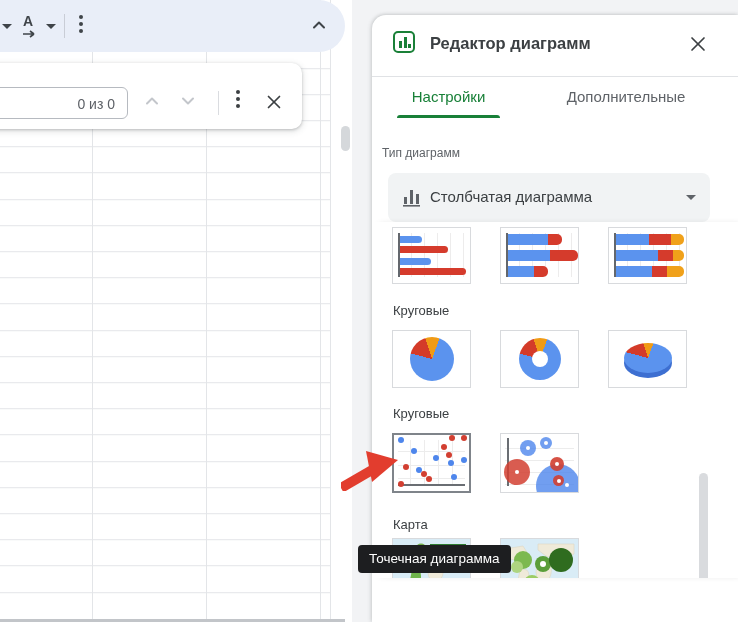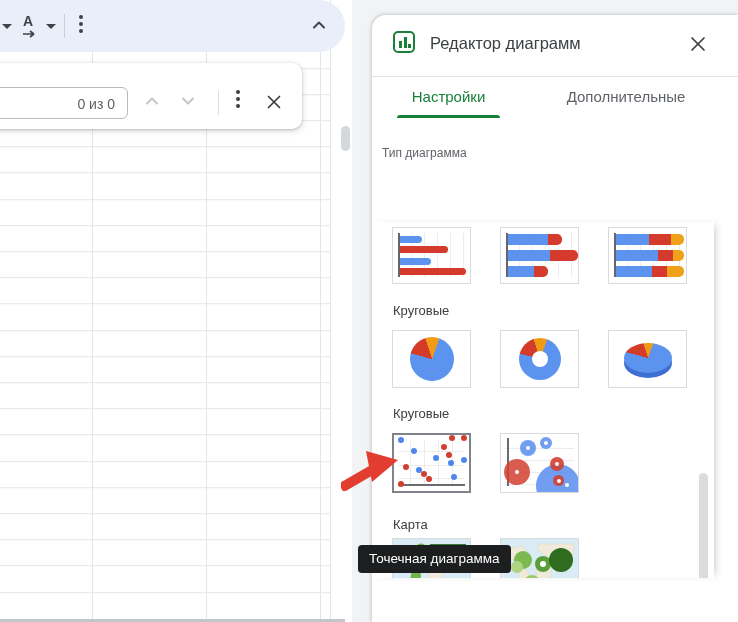--- a/index.html
+++ b/index.html
@@ -39,37 +39,37 @@
   #find-div{left:233px;top:28px;width:1px;height:24px;background:#dadce0;}
   #find-kebab{left:251px;top:27px;}
   #find-close{left:282px;top:32px;}
   .xicon{stroke:#3c4043;stroke-width:1.7;stroke-linecap:round;}
 
   
   #panel{left:372px;top:15px;width:366px;height:607px;background:#fff;border-top-left-radius:14px;
          box-shadow:-1px 0 4px rgba(60,64,67,.18),0 -1px 3px rgba(60,64,67,.1);z-index:10;}
   #hdr-icon{left:393px;top:31px;width:22px;height:22px;border:2px solid #1a8038;border-radius:5px;box-sizing:border-box;z-index:11;}
   #hdr-icon i{position:absolute;bottom:3px;width:3px;background:#1a8038;}
-  #hdr-title{left:430px;top:34px;font-size:16.5px;color:#3c4043;z-index:11;}
+  #hdr-title{left:430px;top:34px;font-size:16.5px;color:#3c4043;z-index:11;font-weight:bold;}
   #hdr-close{left:690px;top:36px;z-index:11;cursor:pointer;}
   #panel-divider{left:372px;top:76px;width:366px;height:1px;background:#e0e2e5;z-index:11;}
   .tab{top:88px;height:27px;font-size:15px;font-weight:500;z-index:11;cursor:pointer;}
   #tab-settings{left:397px;width:103px;text-align:center;color:#188038;}
   #tab-extra{left:559px;width:134px;text-align:center;color:#5f6368;}
   #tab-underline{left:397px;top:115px;width:103px;height:3px;background:#188038;border-radius:3px 3px 0 0;z-index:11;}
   #type-label{left:382px;top:146px;font-size:12px;color:#5f6368;z-index:11;}
   #type-select{left:388px;top:173px;width:322px;height:49px;background:#f1f3f4;border-radius:8px;z-index:11;cursor:pointer;}
   #type-select .glyph{position:absolute;left:14px;top:13px;}
   #type-select .val{position:absolute;left:42px;top:15px;font-size:15px;color:#3c4043;}
   #type-select .caret{position:absolute;right:14px;top:22px;width:0;height:0;
       border-left:5px solid transparent;border-right:5px solid transparent;border-top:5px solid #5f6368;}
 
   
   #popup{left:372px;top:222px;width:342px;height:356px;background:#fff;overflow:hidden;z-index:12;
-         box-shadow:5px 0 7px -3px rgba(0,0,0,.18);}
+         box-shadow:5px 0 7px -3px rgba(0,0,0,.18);padding-left:24px;}
   .sec-label{position:absolute;left:21px;font-size:13px;color:#3c4043;}
   .thumb{position:absolute;width:79px;background:#fff;border:1px solid #d8dadd;box-sizing:border-box;overflow:hidden;cursor:pointer;}
   .t-axis{position:absolute;left:5px;top:5px;bottom:6px;width:2px;background:#63676d;}
   .vg{position:absolute;top:5px;bottom:6px;width:1px;background:#edecec;}
   .hg{position:absolute;left:4px;right:4px;height:1px;background:#ececec;}
   .bar{position:absolute;left:7px;height:7px;border-radius:0 3.5px 3.5px 0;}
   .sbar{position:absolute;height:11px;}
   .c-b{background:#5b93ee}.c-r{background:#d53b2c}.c-y{background:#f0a11a}
   .dot{position:absolute;width:6px;height:6px;border-radius:50%;}
   .d-b{background:#4e86ec}.d-r{background:#d23f31}
@@ -152,21 +152,31 @@
   <svg id="hdr-close" class="abs" width="16" height="16">
     <line class="xicon" x1="2" y1="2" x2="14" y2="14"></line>
       <line class="xicon" x1="14" y1="2" x2="2" y2="14"></line>
   </svg>
   <div id="panel-divider" class="abs"></div>
 
   <div id="tab-extra" class="tab abs">Дополнительные</div>
   <div id="tab-settings" class="tab abs">Настройки</div>
   <div id="tab-underline" class="abs"></div>
 
-  <div id="type-label" class="abs">Тип диаграмма</div>
+  <div id="type-label" class="abs">Тип диаграмм</div>
+  <div id="type-select" class="abs">
+    <svg class="glyph" width="20" height="22">
+      <rect x="2" y="11" width="3" height="7" fill="#5f6368"></rect>
+      <rect x="8" y="4" width="3" height="14" fill="#5f6368"></rect>
+      <rect x="14" y="8" width="3" height="10" fill="#5f6368"></rect>
+      <rect x="1" y="19" width="17" height="1.6" fill="#5f6368"></rect>
+    </svg>
+    <span class="val">Столбчатая диаграмма</span>
+    <span class="caret"></span>
+  </div>
 
   <div id="popup" class="abs">
 
     <div class="thumb" style="left:20px;top:5px;height:57px">
       <div class="t-axis"></div>
       <div class="vg" style="left:18px"></div>
         <div class="vg" style="left:31px"></div>
         <div class="vg" style="left:44px"></div>
         <div class="vg" style="left:57px"></div>
         <div class="vg" style="left:70px"></div>

